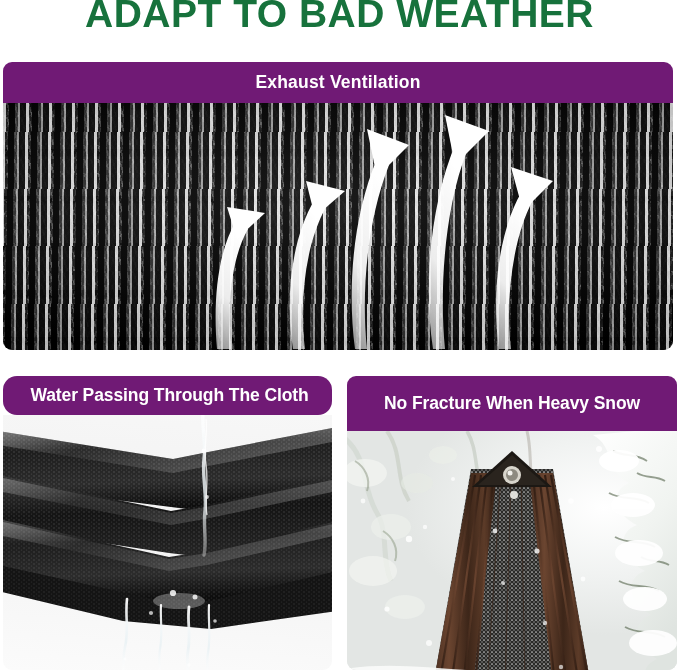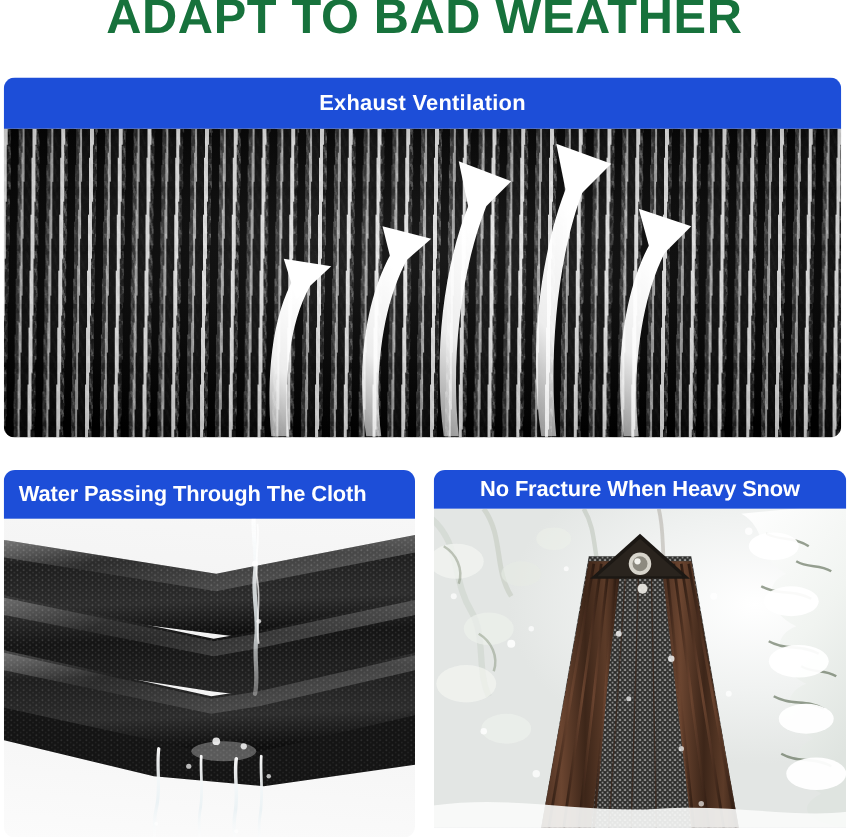--- a/index.html
+++ b/index.html
@@ -39,31 +39,31 @@
 
   
   .panel {
     position: absolute;
     overflow: hidden;
     border-radius: 9px;
     background: #ffffff;
   }
   .panel-header {
     position: relative;
-    background: #1d4ed8;
+    background: #701a75;
     color: #ffffff;
     font-weight: 700;
     display: flex;
     align-items: center;
     box-sizing: border-box;
     width: 100%;
     user-select: none;
   }
   .panel-header.center { justify-content: center; }
-  .panel-header.left   { justify-content: flex-start; }
+  .panel-header.left   { justify-content: center; border-radius: 14px; }
   .panel-media {
     position: relative;
     width: 100%;
     overflow: hidden;
   }
 
   
   #panel-ventilation {
     left: 3px;
     top: 62px;
@@ -144,21 +144,21 @@
   }
 
   
   #panel-snow {
     left: 347px;
     top: 376px;
     width: 330px;
     height: 294px;
   }
   #panel-snow .panel-header {
-    height: 31px;
+    height: 55px;
     font-size: 17.5px;
     letter-spacing: -.1px;
   }
   #panel-snow .panel-media { height: 255px; }
   .snow-scene {
     position: absolute;
     inset: 0;
     background:
       radial-gradient(60% 50% at 78% 30%, #ffffff 0%, #f0f2f1 55%, #e3e6e4 100%),
       linear-gradient(180deg,#eef0ee 0%, #e6e9e6 100%);

